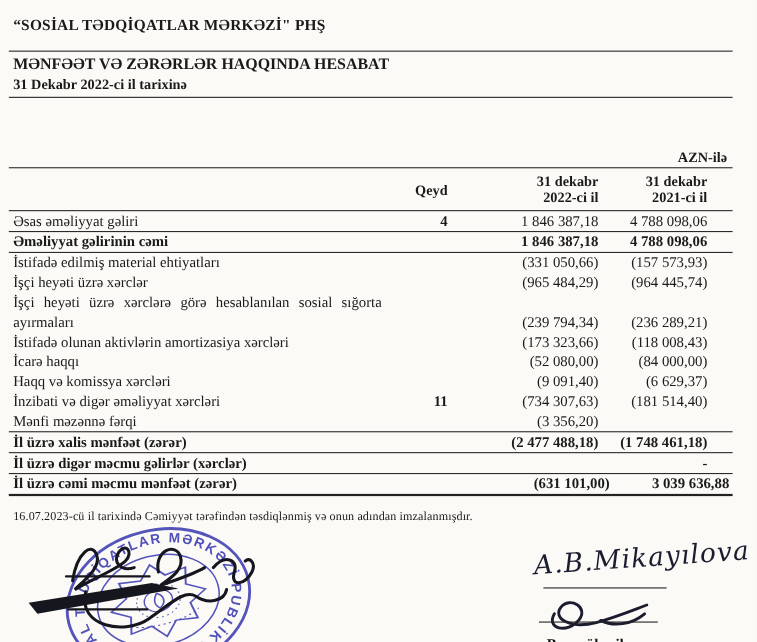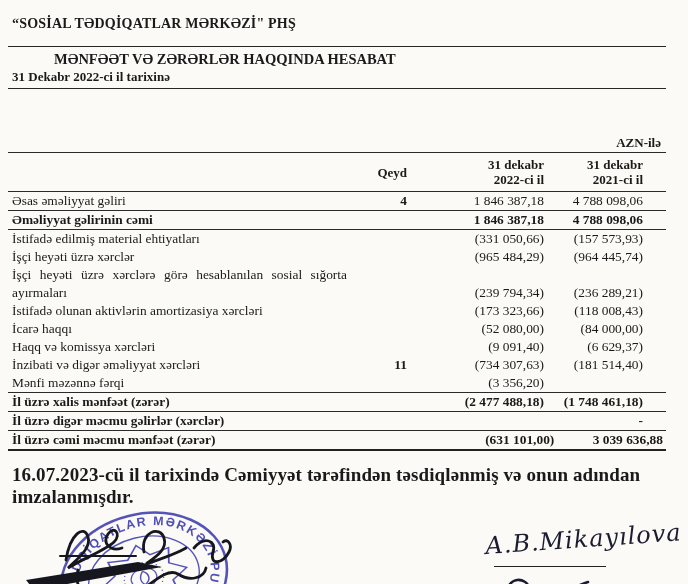--- a/index.html
+++ b/index.html
@@ -7,38 +7,38 @@
   .page{
     position:relative;width:688px;height:584px;overflow:hidden;
     background:#fbfaf7;
     font-family:"Liberation Serif","DejaVu Serif",serif;
     color:#1a1a1a;
   }
   .inner{padding:16px 22px 0 8px;}
   .company{font-weight:bold;font-size:14px;letter-spacing:.2px;padding-left:4px;}
   .rule{border-bottom:1.8px solid #262626;}
   .rule-title{margin-top:14px;}
-  .report-title{font-weight:bold;font-size:14.5px;padding:3px 0 0 4px;line-height:18px;margin-left:42px;}
+  .report-title{font-weight:bold;font-size:14.5px;padding:3px 0 0 4px;line-height:18px;}
   .report-date{font-weight:bold;font-size:13px;padding:1px 0 3px 4px;line-height:16px;}
   .currency{font-weight:bold;font-size:13px;text-align:right;padding:2px 5px 1px 0;line-height:16px;margin-top:44px;}
   .rule-thin{border-bottom:1.6px solid #2a2a2a;}
 
   .table{width:100%;}
   .row{display:flex;align-items:flex-end;font-size:13.4px;line-height:18px;}
   .row.hdr{align-items:center;height:38px;font-weight:bold;font-size:13px;line-height:15px;border-bottom:1.6px solid #2a2a2a;}
   .cl{width:335px;padding-left:4px;text-align:justify;}
   .cn{width:60px;text-align:right;font-weight:bold;}
   .c2{width:145px;text-align:right;padding-right:8px;box-sizing:border-box;}
   .c1{width:94px;text-align:right;padding-right:3px;box-sizing:border-box;}
   .row.bold{font-weight:bold;}
   .row.bline{border-bottom:1.6px solid #2a2a2a;}
   .row.bline2{border-bottom:2.2px solid #222;gap:12px;}
   .row .pad{min-height:18px;}
 
-  .approval{font-weight:bold;font-size:19px;margin:13px 0 0 4px;letter-spacing:.1px;}
+  .approval{font-weight:normal;font-size:11px;margin:13px 0 0 4px;letter-spacing:.1px;}
 
   .sig-area{position:relative;height:146px;margin-top:2px;}
   .stamp-svg{position:absolute;left:28px;top:-6px;}
   .chair-sign-svg{position:absolute;left:8px;top:0px;}
   .chair-title{position:absolute;left:46px;top:96px;font-weight:bold;font-size:14px;color:#111;margin-top:48px;}
   .acct-name-svg{position:absolute;left:468px;top:12px;}
   .sig-line{position:absolute;height:0;border-bottom:1.6px solid #222;}
   .line-a1{left:486px;top:56px;width:112px;}
   .line-a2{left:482px;top:87px;width:108px;}
   .acct-scribble-svg{position:absolute;left:480px;top:56px;}

